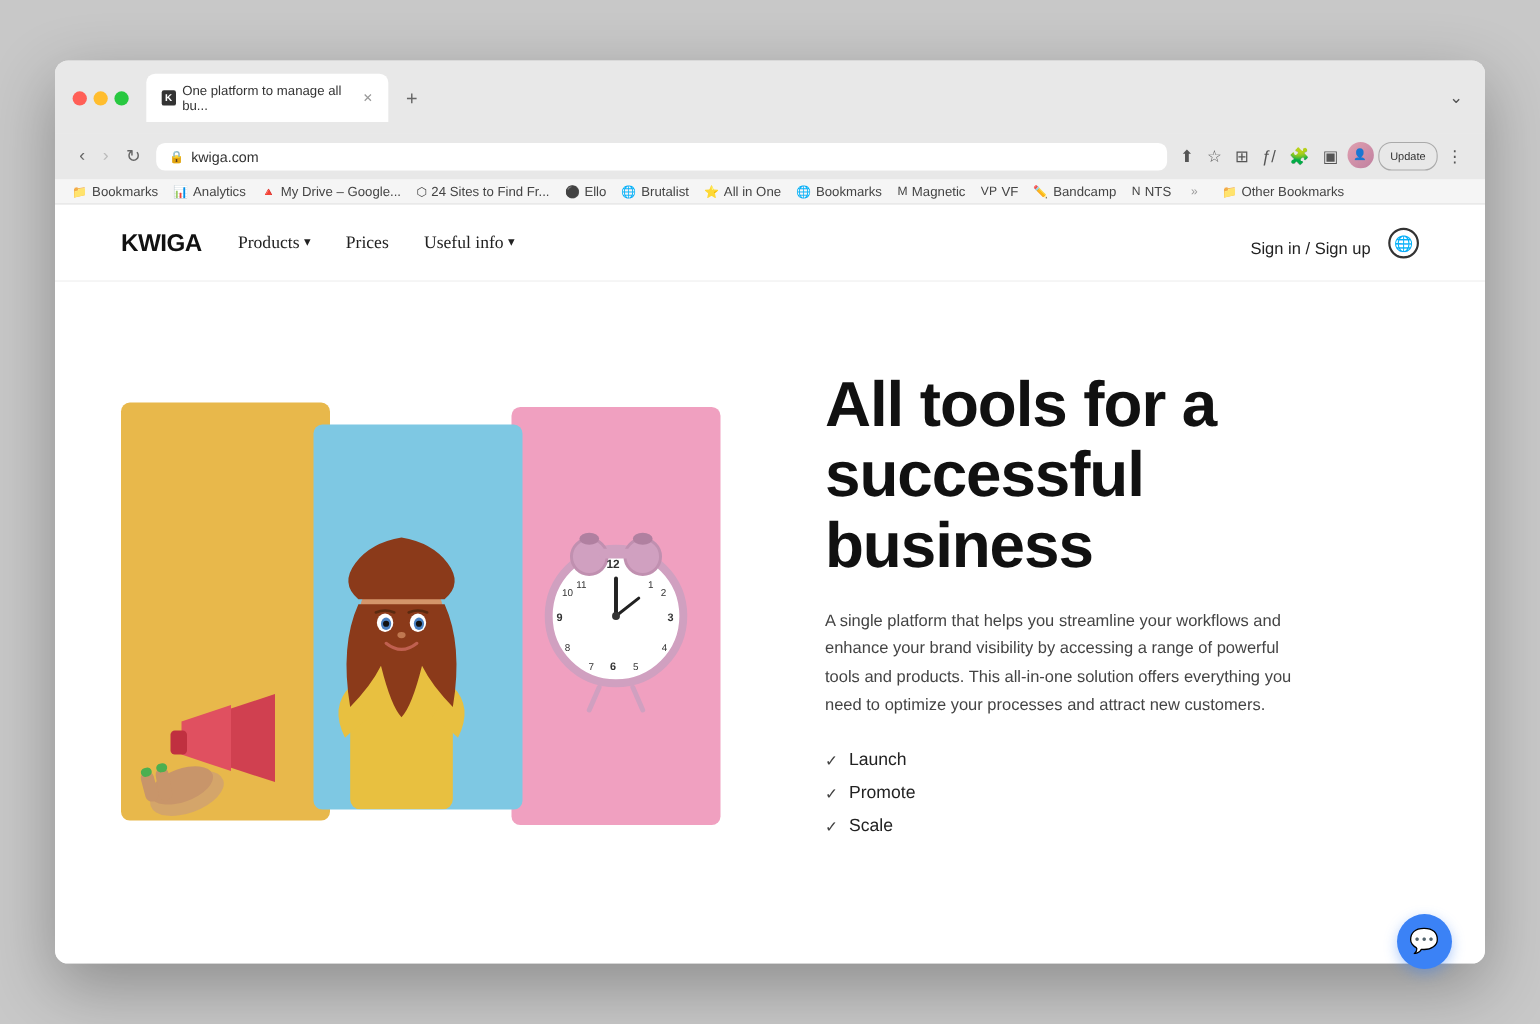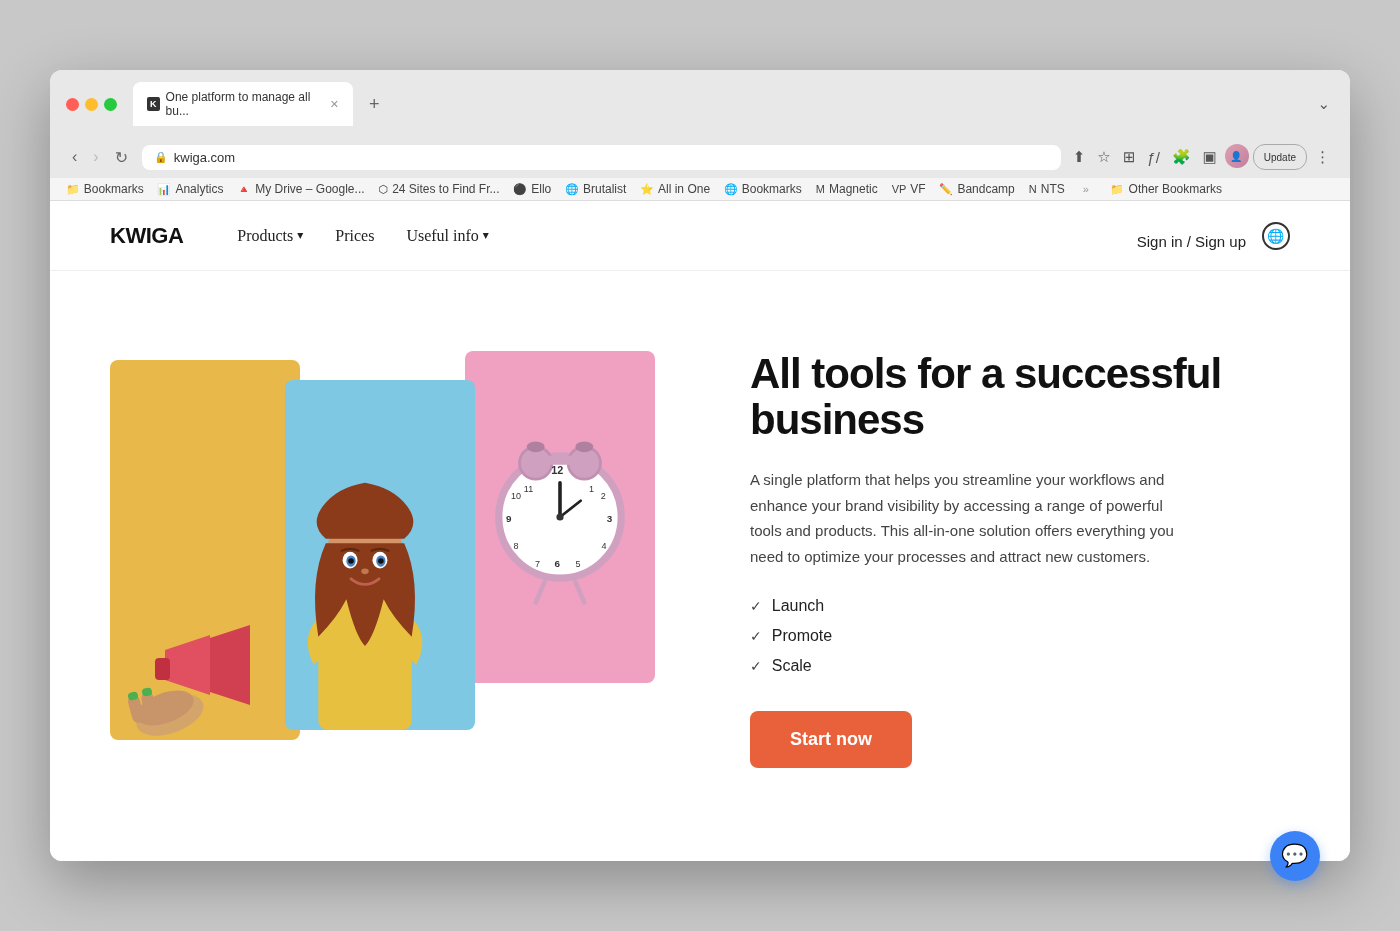--- a/index.html
+++ b/index.html
@@ -195,21 +195,21 @@
       padding: 0 60px;
       height: 70px;
       border-bottom: 1px solid #eee;
     }
 
     .site-logo {
       font-size: 22px;
       font-weight: 900;
       color: #111;
       letter-spacing: -0.5px;
-      margin-right: 54px;
+      margin-right: 33px;
     }
 
     .nav-links {
       display: flex;
       align-items: center;
       gap: 32px;
       list-style: none;
     }
 
     .nav-link {
@@ -289,24 +289,24 @@
       background: #7ec8e3;
       left: 175px;
       top: 40px;
       z-index: 2;
       display: flex;
       align-items: flex-end;
     }
 
     .hero-card-3 {
       width: 190px;
-      height: 332px;
+      height: 380px;
       background: #f0a0c0;
       left: 355px;
-      top: 11px;
+      top: 24px;
       z-index: 1;
       display: flex;
       align-items: center;
       justify-content: center;
     }
 
     
     .megaphone-svg {
       width: 150px;
       height: 120px;
@@ -323,21 +323,21 @@
       width: 160px;
       height: 180px;
     }
 
     
     .hero-text {
       flex: 1;
     }
 
     .hero-title {
-      font-size: 42px;
+      font-size: 58px;
       font-weight: 800;
       color: #111;
       line-height: 1.1;
       margin-bottom: 24px;
       letter-spacing: -1px;
       margin-top: 20px;
     }
 
     .hero-description {
       font-size: 15px;
@@ -633,21 +633,20 @@
           <li class="feature-item">
             <span class="check-icon">✓</span>
             <span>Promote</span>
           </li>
           <li class="feature-item">
             <span class="check-icon">✓</span>
             <span>Scale</span>
           </li>
         </ul>
 
-        <button class="start-now-btn">Start now</button>
       </div>
     </section>
 
   </div>
 
   <div class="chat-bubble">
     <span>💬</span>
   </div>
 
 </div>

